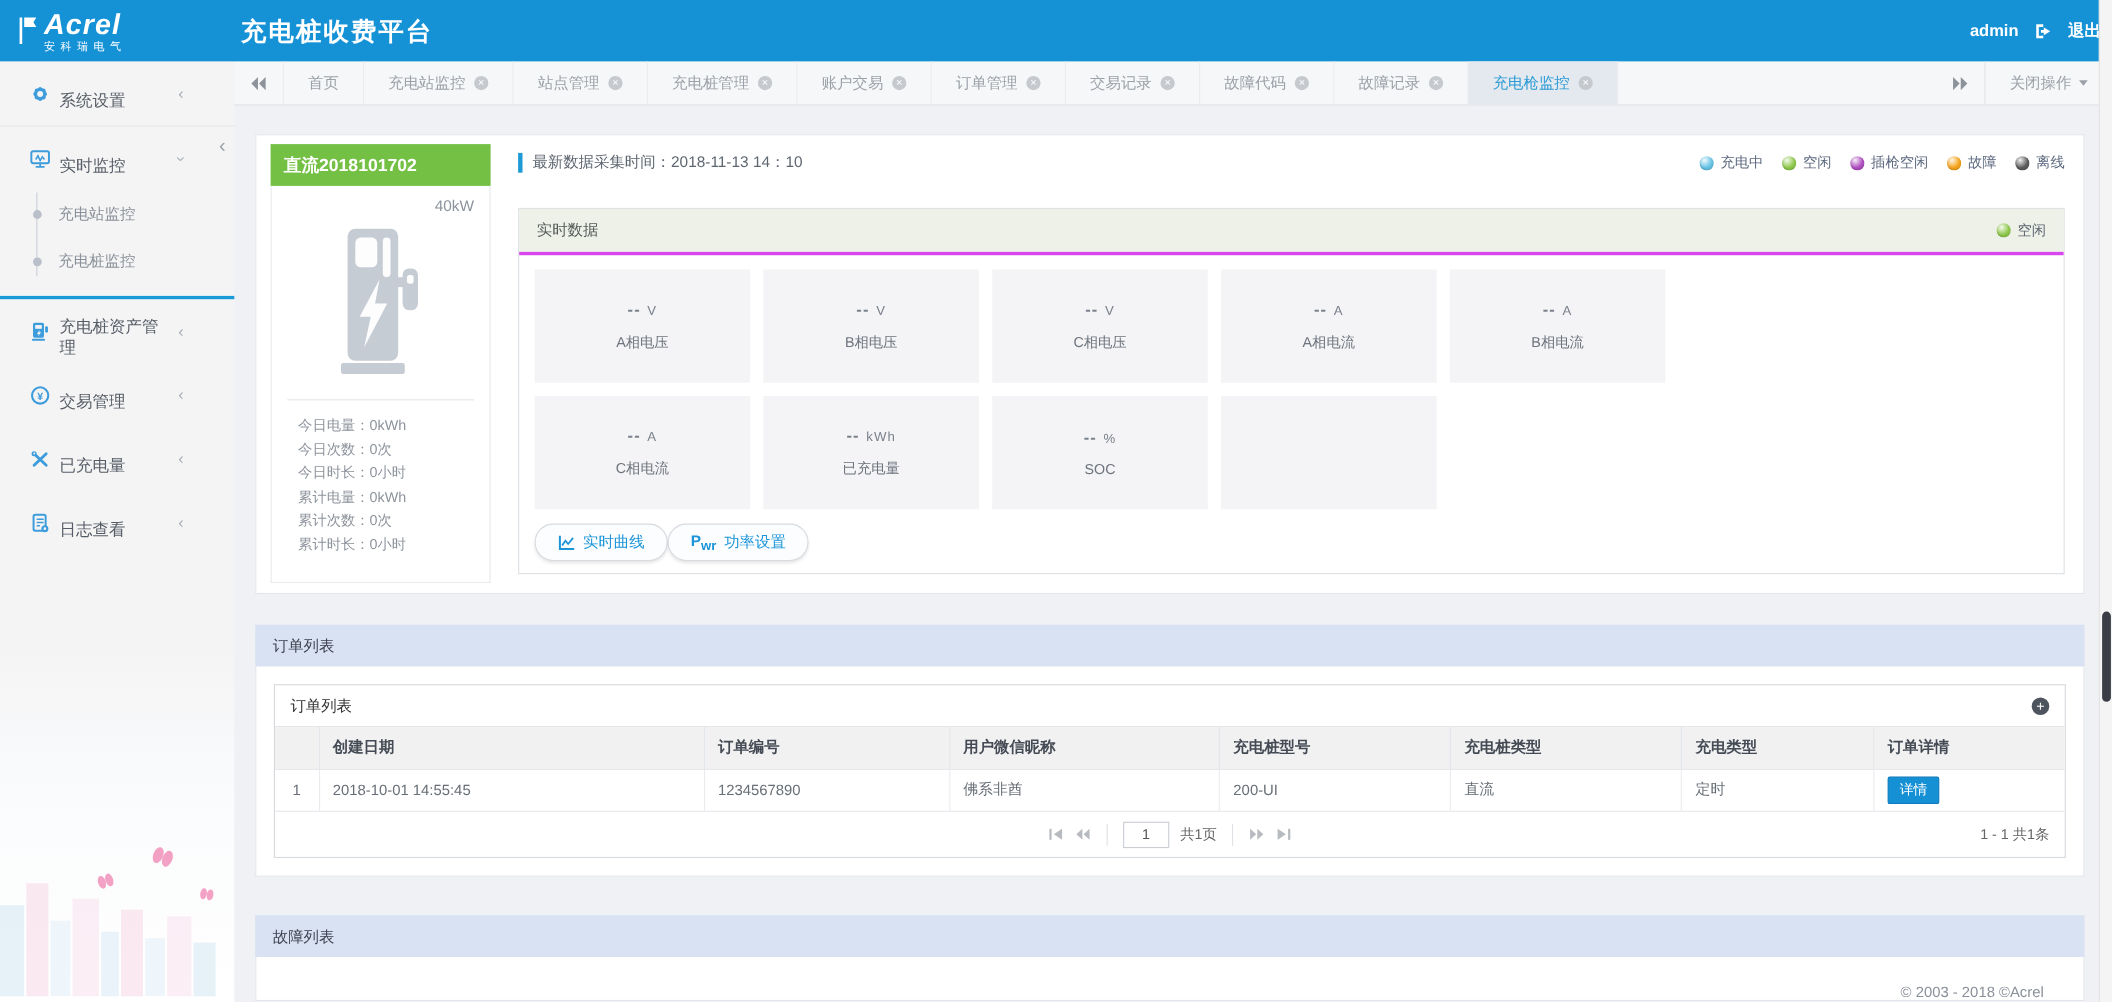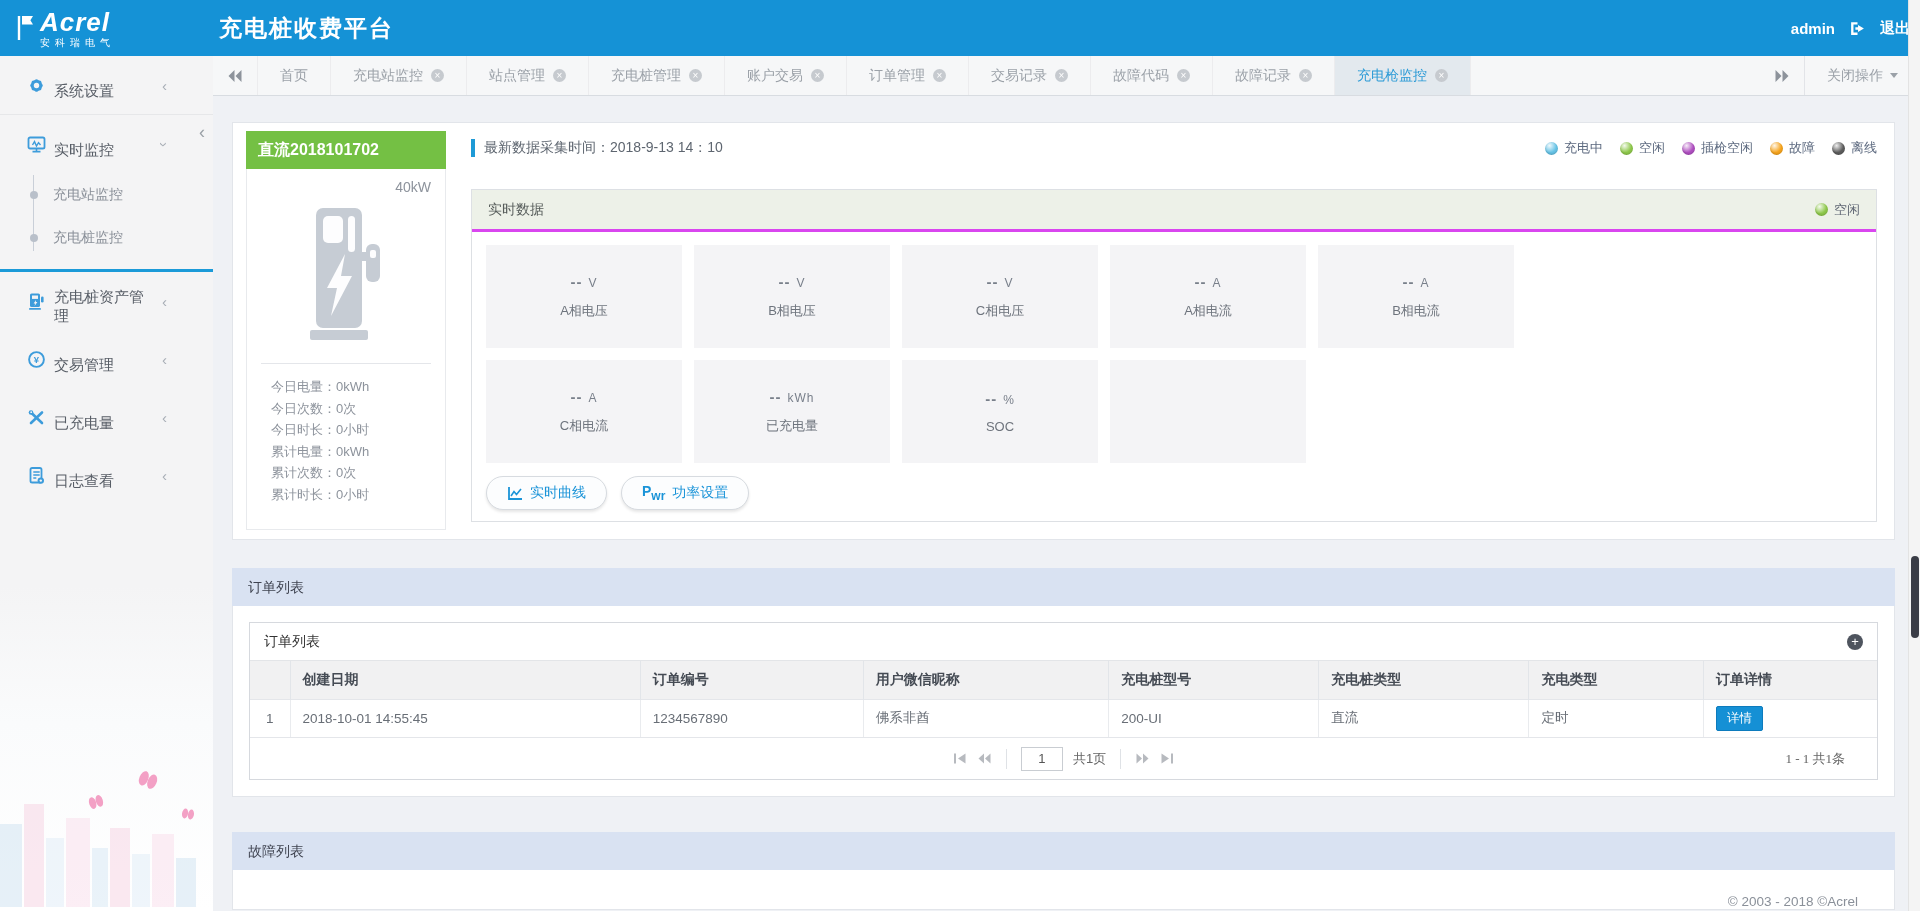--- a/index.html
+++ b/index.html
@@ -76,21 +76,21 @@
 
   .rt-panel { border:1px solid #dde0e4; height:333px; }
   .rt-header { height:42px; background:#edf1e8; border-bottom:3px solid #d946ef; display:flex; align-items:center; padding:0 16px; }
   .rt-title { font-size:14px; color:#565c5a; }
   .rt-status { margin-left:auto; display:flex; align-items:center; gap:6px; font-size:13px; color:#5f6673; }
   .cards { padding:13px 14px 12px; display:grid; grid-template-columns:repeat(5,196px); gap:12px; }
   .mcard { height:103px; background:#f4f4f6; display:flex; flex-direction:column; align-items:center; justify-content:center; }
   .m-val { font-size:15px; font-weight:bold; color:#787f8a; letter-spacing:1px; }
   .m-unit { font-size:12px; font-weight:normal; margin-left:6px; }
   .m-label { margin-top:12px; font-size:13px; color:#6e747d; }
-  .btn-row { display:flex; gap:14px; padding:1px 0 0 14px; }
+  .btn-row { display:flex; padding:1px 0 0 14px; }
   .pill-btn { height:34px; padding:0 20px; border-radius:17px; border:1px solid #d7dbe0; background:#fcfdfe; box-shadow:0 2px 3px rgba(0,0,0,.10); color:#1b94d8; font-size:14px; display:flex; align-items:center; gap:7px; cursor:pointer; font-family:inherit; }
   .pwr-ic { font-weight:bold; font-size:14px; line-height:1; }
   .pwr-ic sub { font-size:12px; }
 
   
   .list-section { margin-top:28px; }
   .section-bar { height:38px; background:#d9e2f2; line-height:38px; padding-left:16px; font-size:14px; color:#3f4350; }
   .section-body { background:#fff; padding:16px; border:1px solid #e2e5ea; border-top:none; }
   .table-panel { border:1px solid #d6d9de; }
   .tp-header { height:38px; display:flex; align-items:center; padding:0 14px; border-bottom:1px solid #e3e5e8; }
@@ -101,21 +101,21 @@
   th:first-child { border-left:none; }
   td { height:38px; font-size:13.5px; color:#686e76; padding-left:12px; border-left:1px solid #e9ebee; border-top:1px solid #e4e6ea; }
   td:first-child { border-left:none; text-align:center; padding-left:0; }
   .col-idx { width:40px; }
   .detail-btn { background:#1590d5; border:1px solid #0d7bbd; color:#fff; font-size:12.5px; padding:3px 10px; border-radius:2px; cursor:pointer; font-family:inherit; }
   .pagination { height:42px; border-top:1px solid #e4e6ea; position:relative; display:flex; align-items:center; justify-content:center; gap:10px; }
   .pg-ic { display:flex; cursor:pointer; }
   .pg-sep { width:1px; height:20px; background:#dfe2e6; margin:0 4px; }
   .pg-input { width:42px; height:24px; border:1px solid #c9cdd2; text-align:center; font-size:13px; color:#555; font-family:inherit; }
   .pg-pages { font-size:13px; color:#666; }
-  .pg-range { position:absolute; right:32px; font-size:13px; color:#666;font-family:Liberation Serif, serif; }
+  .pg-range { position:absolute; right:14px; font-size:13px; color:#666; }
 
   .fault-body { background:#fff; border:1px solid #e2e5ea; border-top:none; height:40px; text-align:right; padding:24px 36px 0 0; font-size:13.5px; color:#8a9099; }
 
   
   .scrollbar { position:absolute; top:0; right:0; width:12px; height:911px; background:#f4f4f4; border-left:1px solid #e3e3e3; }
   .sb-thumb { position:absolute; left:2px; top:556px; width:8px; height:82px; background:#3a3d46; border-radius:4px; cursor:pointer; }
 </style>
 </head>
 <body>
 
@@ -366,21 +366,21 @@
               <div class="gc-stat"><span>累计电量：</span><span>0kWh</span></div>
               <div class="gc-stat"><span>累计次数：</span><span>0次</span></div>
               <div class="gc-stat"><span>累计时长：</span><span>0小时</span></div>
             </div>
           </div>
         </div>
 
         <div class="right-col">
           <div class="info-row">
             <span class="accent-bar"></span>
-            <span class="cap-time">最新数据采集时间：2018-9-13 14：10</span>
+            <span class="cap-time">最新数据采集时间：2018-11-13 14：10</span>
             <div class="legend">
               <span class="lg-item">
                   <span class="ball" style="background-color: rgb(102, 195, 230);"></span>
                   <span class="lg-label">充电中</span>
                 </span>
               <span class="lg-item">
                   <span class="ball" style="background-color: rgb(142, 200, 75);"></span>
                   <span class="lg-label">空闲</span>
                 </span>
               <span class="lg-item">

